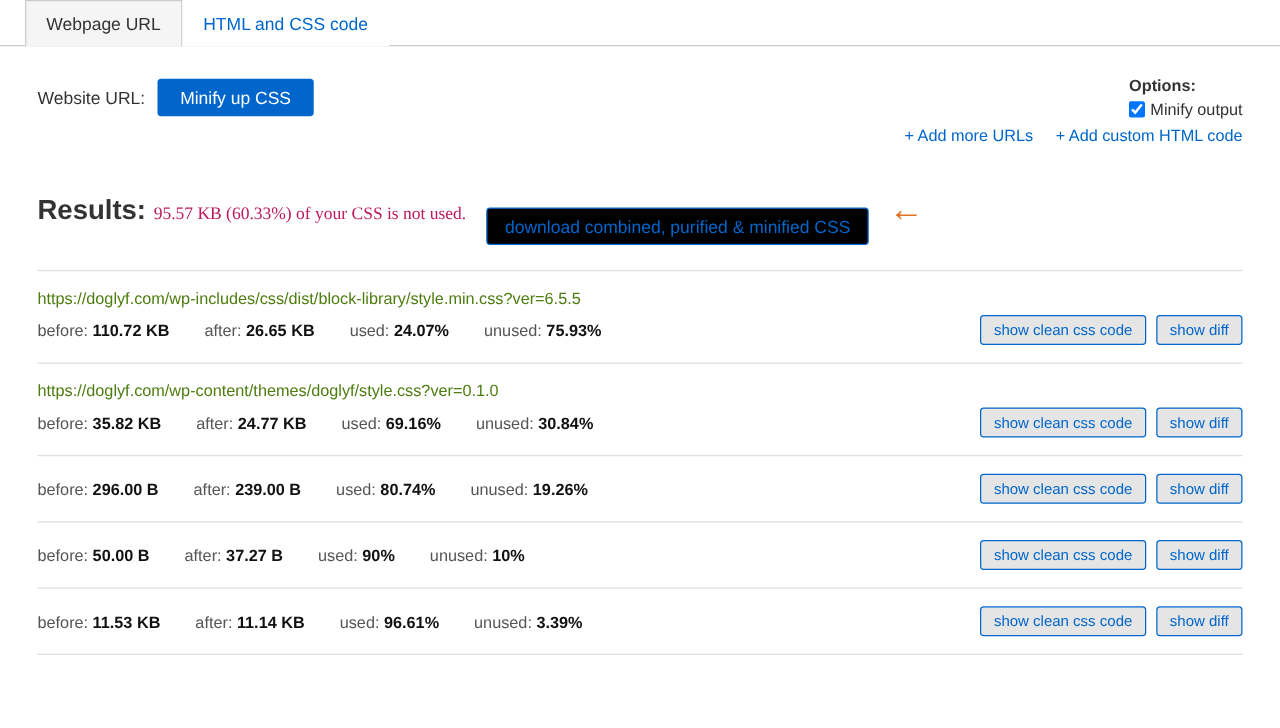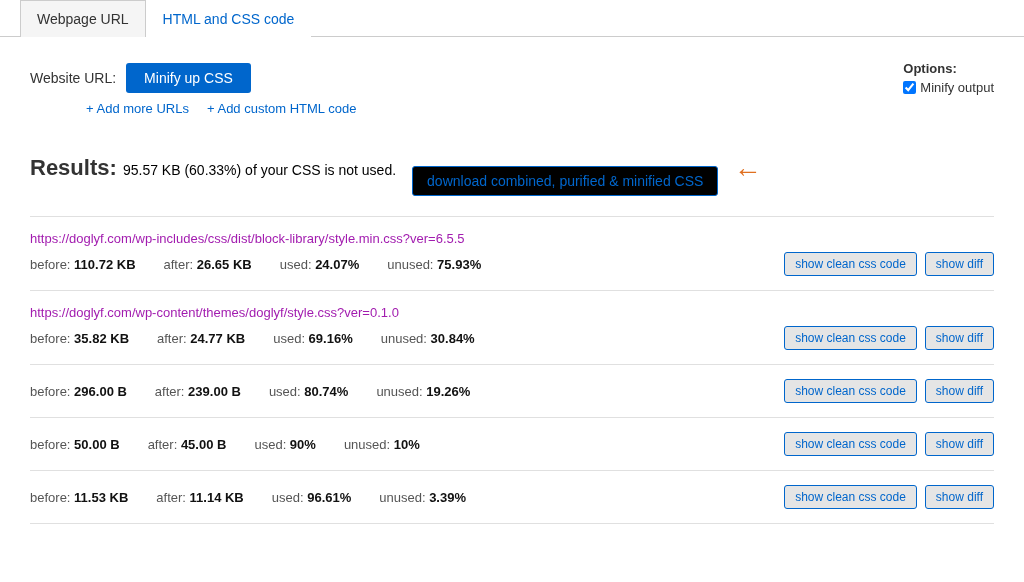--- a/index.html
+++ b/index.html
@@ -78,22 +78,23 @@
       font-size: 13px;
       display: flex;
       align-items: center;
       gap: 4px;
       cursor: pointer;
     }
 
     .add-links {
       display: flex;
       gap: 18px;
-      margin-left: 56px;
+      margin-left: 87px;
       margin-bottom: 24px;
+      justify-content: flex-end;
     }
     .add-links a {
       color: #0066cc;
       text-decoration: none;
       font-size: 13px;
     }
 
     .results-row {
       display: flex;
       align-items: center;
@@ -104,21 +105,22 @@
     .results-heading {
       font-size: 22px;
       font-weight: bold;
     }
     .results-heading .results-label {
       color: #333;
     }
     .results-stat {
       font-size: 14px;
       font-weight: normal;
-      color: #000000;
+      color: #be185d;
+      font-family: Liberation Serif, serif;
     }
 
     .download-btn {
       background: #000000;
       color: #0066cc;
       border: 1px solid #0066cc;
       padding: 6px 14px;
       border-radius: 3px;
       font-size: 14px;
       cursor: pointer;
@@ -137,21 +139,21 @@
       border: none;
       border-top: 1px solid #e0e0e0;
       margin: 0;
     }
 
     .file-section {
       padding: 14px 0;
       border-bottom: 1px solid #e0e0e0;
     }
     .file-url-link {
-      color: #a21caf;
+      color: #4d7c0f;
       text-decoration: none;
       font-size: 13px;
       display: block;
       margin-bottom: 6px;
     }
 
     .file-stats {
       display: flex;
       align-items: center;
       gap: 28px;
@@ -265,21 +267,21 @@
       <div class="action-buttons">
         <button class="show-btn">show clean css code</button>
         <button class="show-btn">show diff</button>
       </div>
     </div>
   </div>
       <div class="file-section no-url-section">
 
     <div class="file-stats">
       <span class="stat-item">before: <strong>50.00 B</strong></span>
-      <span class="stat-item">after: <strong>45.00 B</strong></span>
+      <span class="stat-item">after: <strong>37.27 B</strong></span>
       <span class="stat-item">used: <strong>90%</strong></span>
       <span class="stat-item">unused: <strong>10%</strong></span>
       <div class="action-buttons">
         <button class="show-btn">show clean css code</button>
         <button class="show-btn">show diff</button>
       </div>
     </div>
   </div>
       <div class="file-section no-url-section">
 

